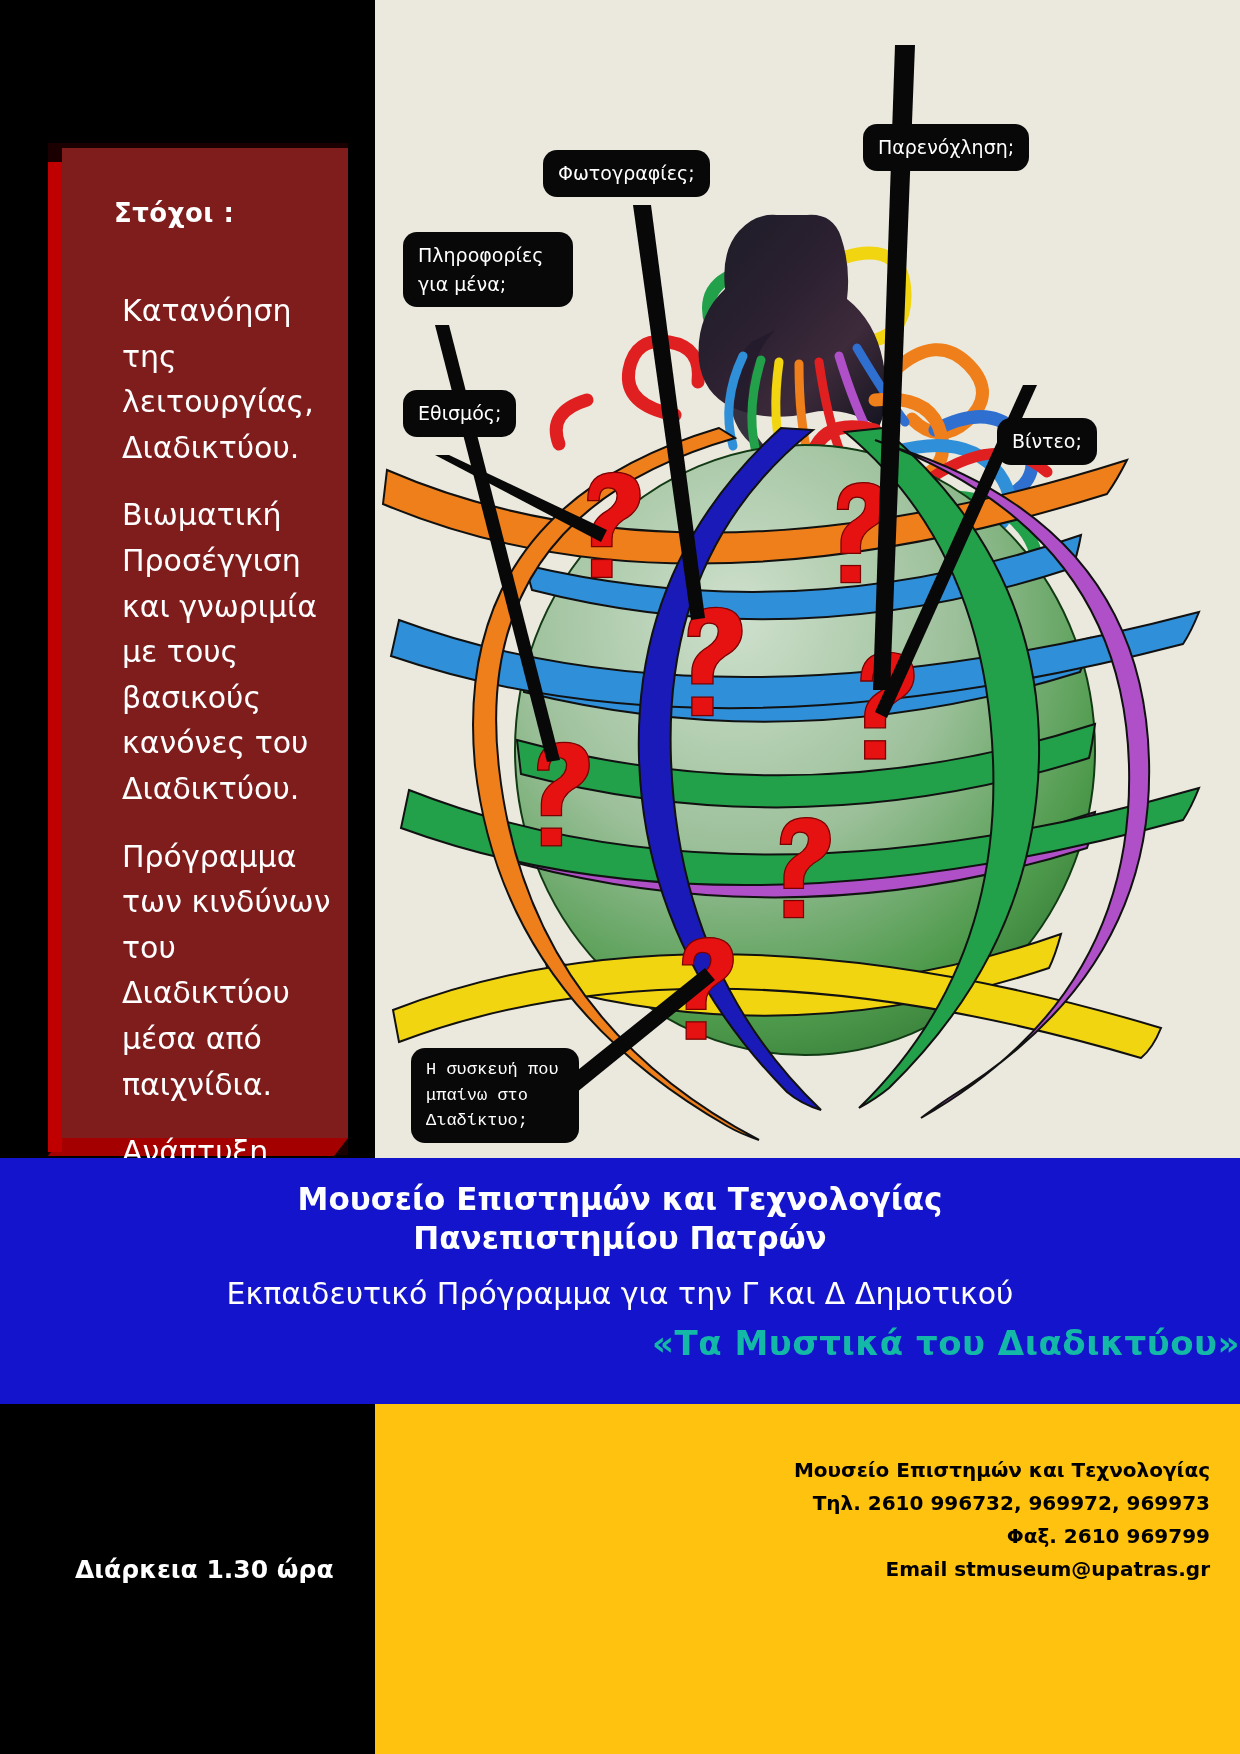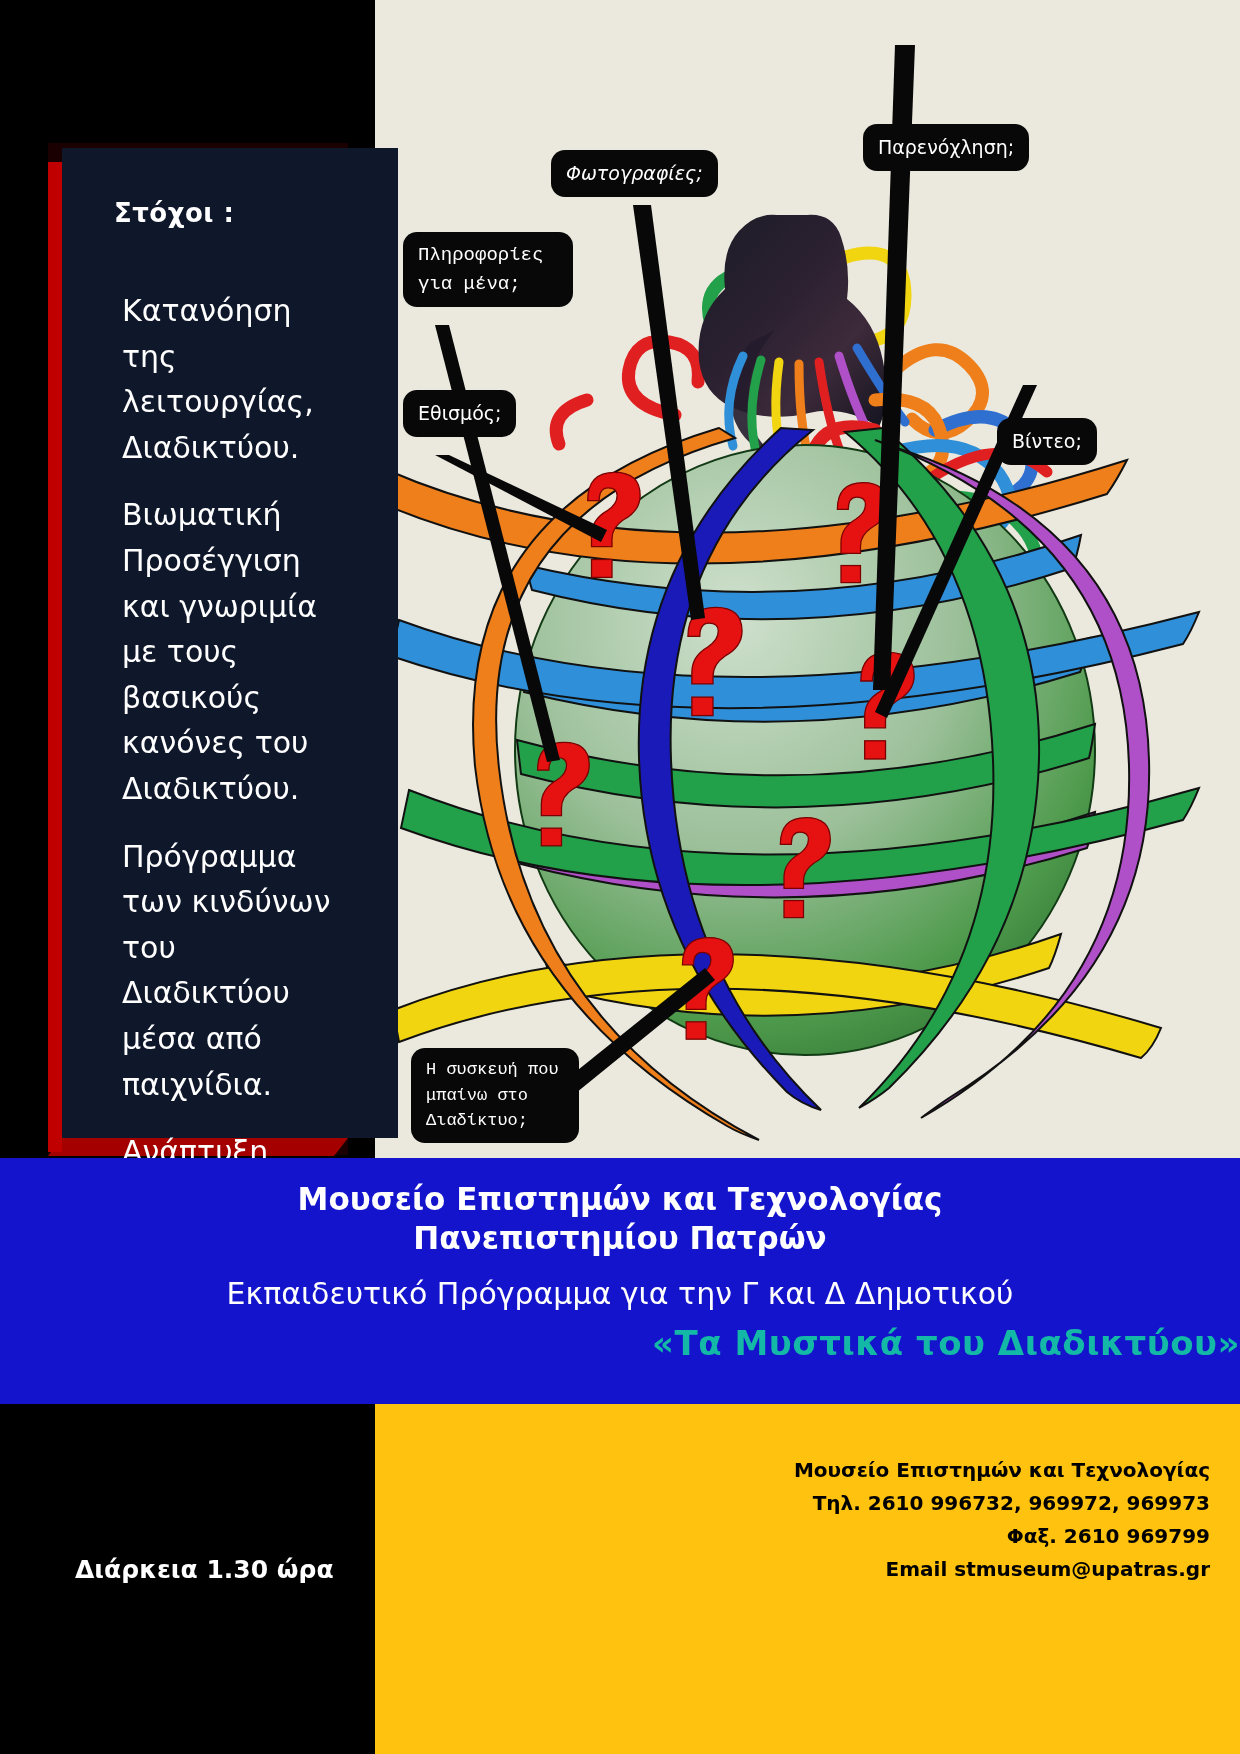--- a/index.html
+++ b/index.html
@@ -17,31 +17,31 @@
     background:#ebe9de;overflow:hidden;
   }
   .globe-svg{position:absolute;left:0;top:0;}
 
   
   .bubble{
     position:absolute;background:#080808;color:#fff;
     border-radius:14px;padding:9px 15px;
     font-size:19px;line-height:1.5;white-space:nowrap;z-index:40;
   }
-  .bubble.multi{white-space:normal;font-family:Liberation Mono, monospace;}
+  .bubble.multi{white-space:normal;}
   .bubble.serif{font-family:Liberation Mono, monospace;font-size:17px;}
 
   
   .red-shadow{
     position:absolute;left:48px;top:143px;width:300px;height:1012px;
     background:#1a0000;
   }
   .red-panel{
-    position:absolute;left:62px;top:148px;width:336px;height:990px;
-    background:#0f172a;
+    position:absolute;left:62px;top:148px;width:286px;height:990px;
+    background:#7f1d1d;
     box-shadow:inset 0 0 0 0 #e00000;
   }
   .red-panel:before{
     content:"";position:absolute;left:-14px;top:14px;
     border-left:14px solid #c00000;
     border-top:0 solid transparent;
     height:990px;box-sizing:border-box;
   }
   .red-bevel-left{
     position:absolute;left:48px;top:162px;width:15px;height:990px;
@@ -244,21 +244,21 @@
 
         <path d="M180 1110 L168 1098 L330 968 L340 980 Z"></path>
       </g>
     </svg>
 
     <div class="bubble multi" style="left:28px;top:232px;width:140px;">
       <div>Πληροφορίες</div>
       <div>για μένα;</div>
     </div>
 
-    <div class="bubble" style="left:176px;top:150px;font-style:italic;">Φωτογραφίες;</div>
+    <div class="bubble" style="left:168px;top:150px;">Φωτογραφίες;</div>
 
     <div class="bubble" style="left:488px;top:98px;margin-top:26px;">Παρενόχληση;</div>
 
     <div class="bubble" style="left:28px;top:390px;text-align:right;">Εθισμός;</div>
 
     <div class="bubble" style="left:622px;top:418px;">Βίντεο;</div>
 
     <div class="bubble multi serif" style="left:36px;top:1048px;width:138px;">
       <div>Η συσκευή που</div>
       <div>μπαίνω  στο</div>

